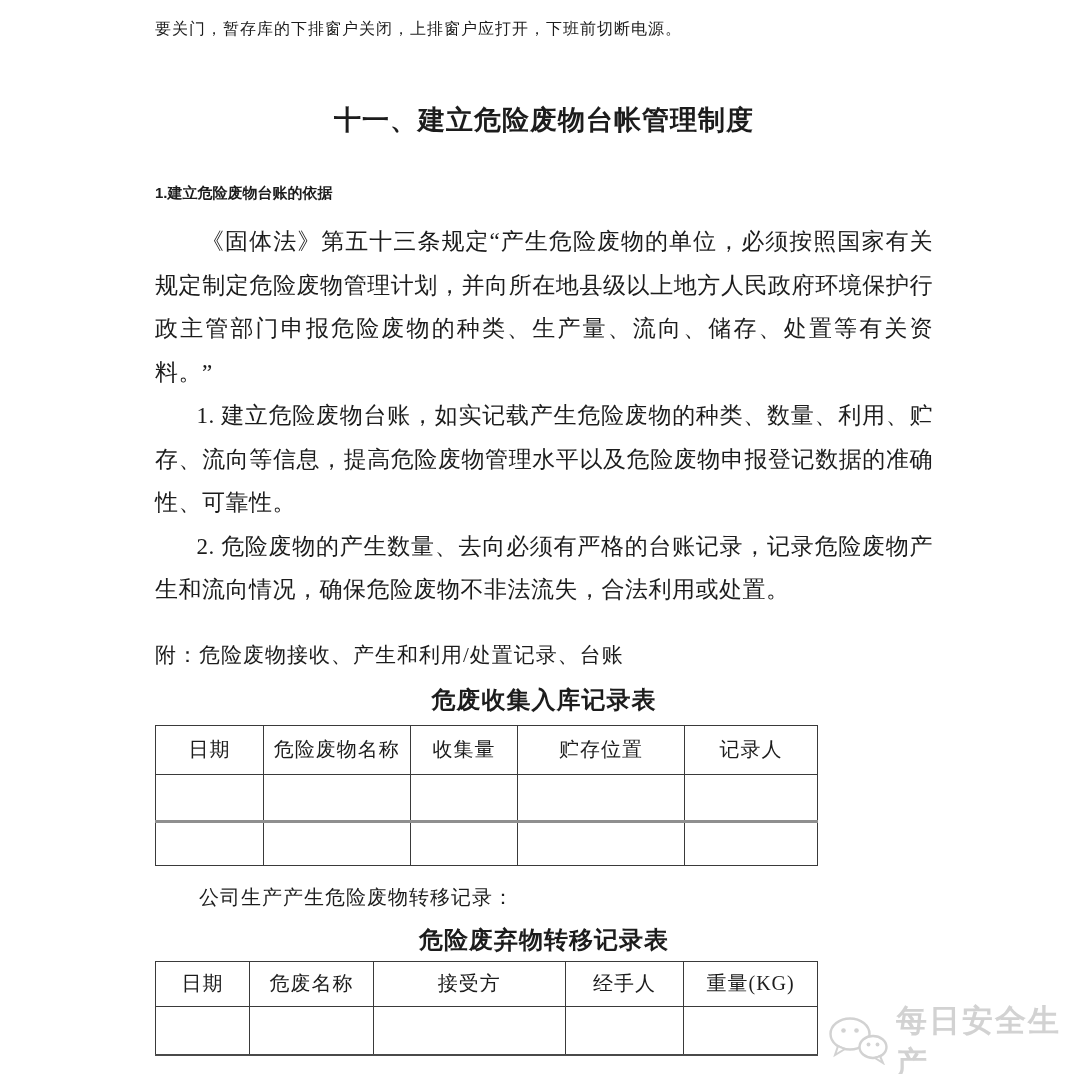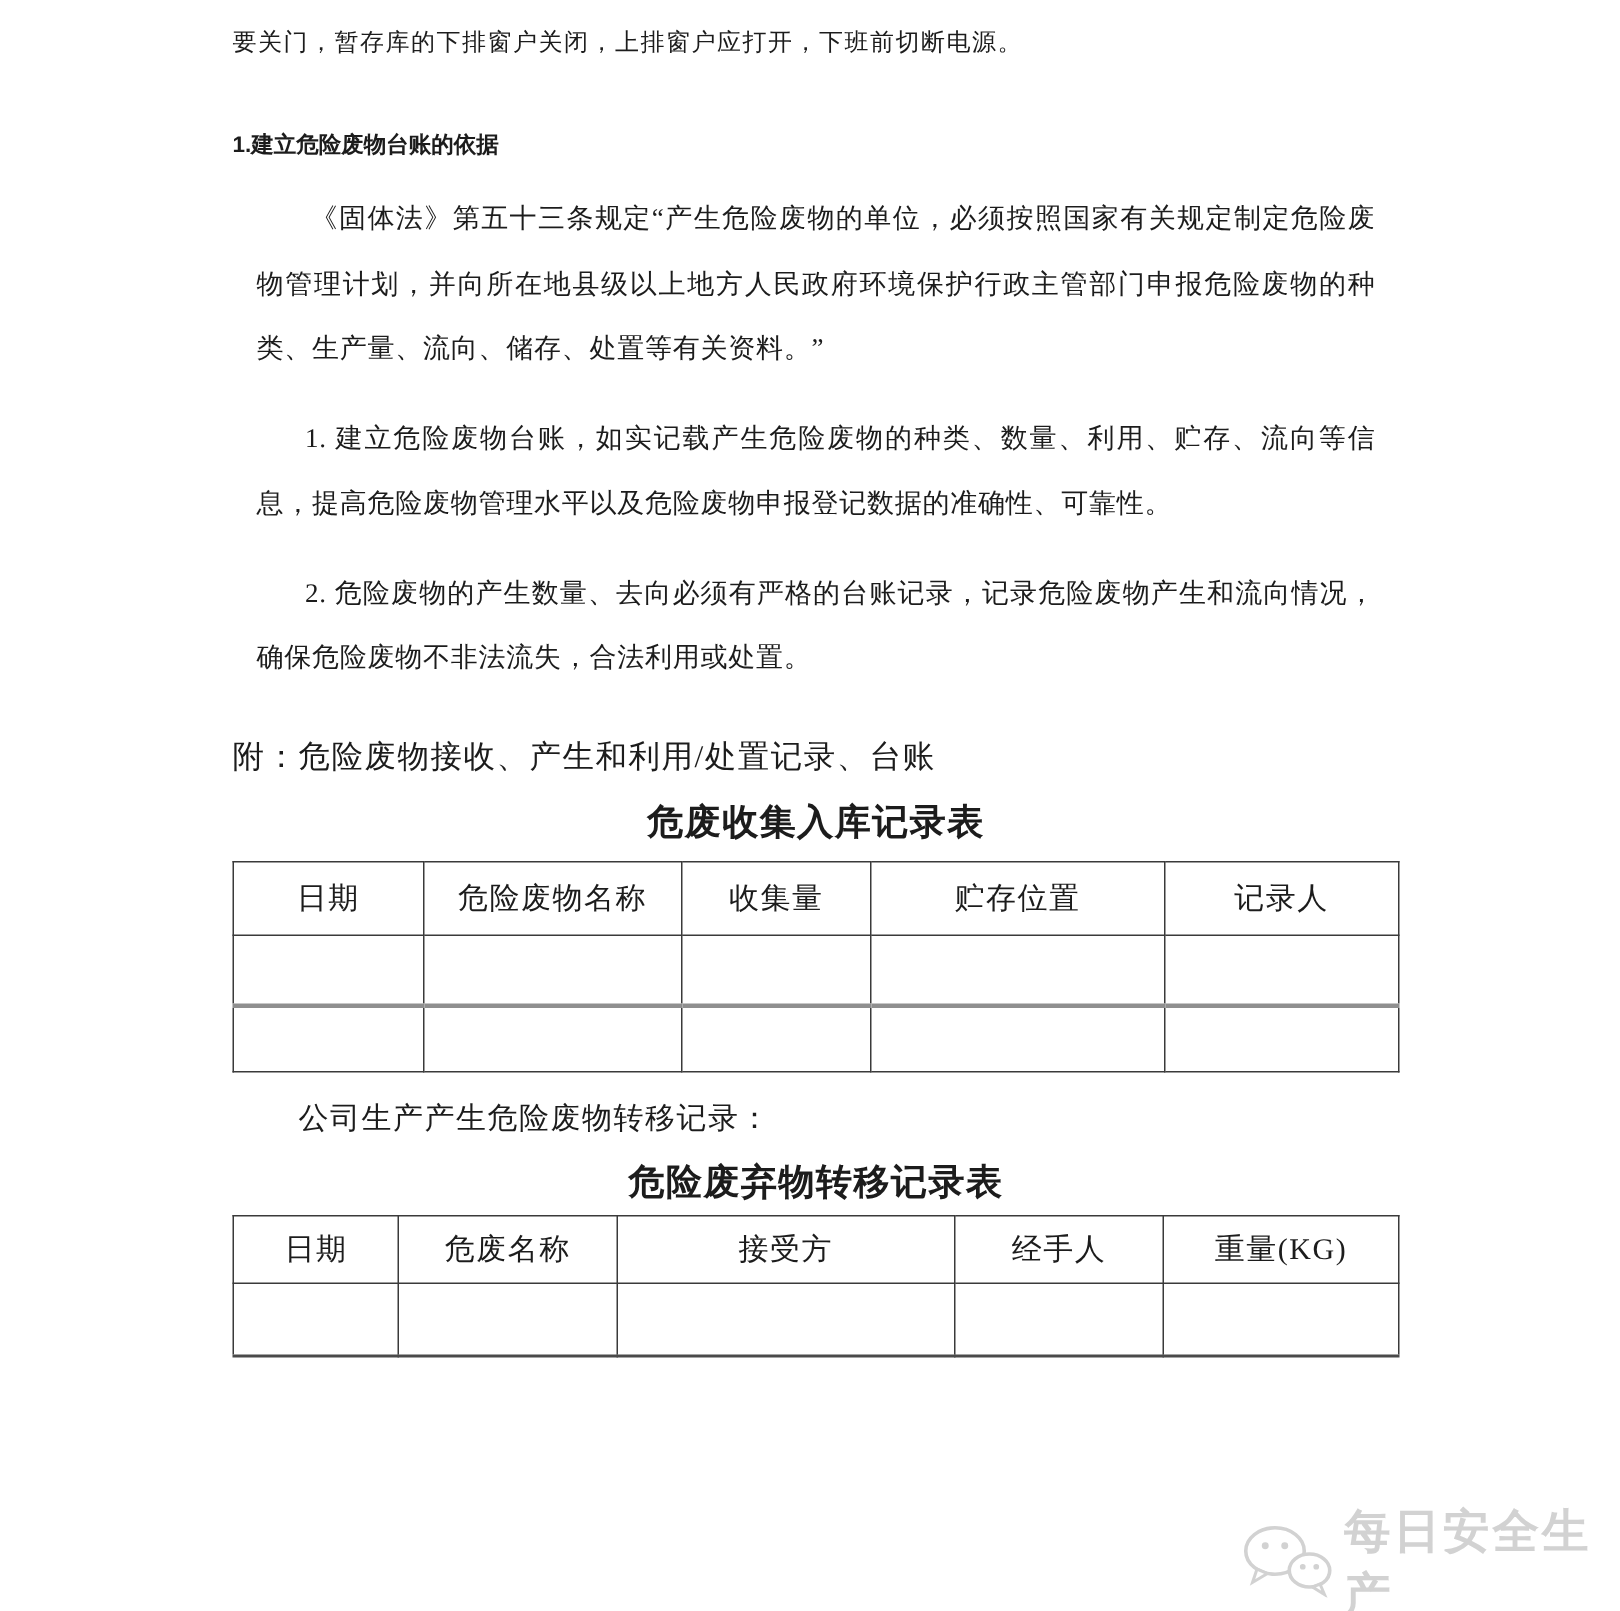--- a/index.html
+++ b/index.html
@@ -18,35 +18,35 @@
   .h-sub{
     margin-top:40px;font-size:15px;line-height:30px;font-weight:bold;
     font-family:"Liberation Sans","DejaVu Sans",sans-serif;
   }
   .h-sub2{
     margin-top:4px;font-size:21px;line-height:36px;font-weight:bold;
     font-family:"Liberation Sans","DejaVu Sans",sans-serif;
     text-indent:1.1em;
   }
   .para{
-    margin:16px;margin-top:12px;font-size:18px;line-height:43.5px;
+    margin:0;margin-top:12px;font-size:23px;line-height:43.5px;
     text-indent:2em;text-align:justify;letter-spacing:0.5px;
   }
   .para.tight{margin-top:0;}
   .para.num{text-indent:1.8em;}
   .attach-line{margin-top:22px;font-size:21px;line-height:43px;letter-spacing:1px;}
   .circ-line{margin-top:20px;font-size:21px;line-height:43px;letter-spacing:1px;}
   .table-title{
     margin-top:4px;text-align:center;font-size:24px;line-height:38px;
     font-weight:bold;font-family:"Liberation Sans","DejaVu Sans",sans-serif;
     letter-spacing:1px;
   }
   .table-title.second{margin-top:2px;}
   table.rec{
-    border-collapse:collapse;width:778px;table-layout:fixed;
+    border-collapse:collapse;width:663px;table-layout:fixed;
     margin-top:6px;
   }
   table.rec th,table.rec td{
     border:1px solid #3a3a3a;font-weight:normal;
     font-size:20px;text-align:center;vertical-align:middle;
     padding:0;letter-spacing:1px;
   }
   table.rec{border:1.5px solid #3a3a3a;}
   #table1 th{height:48px;}
   #table1 tr.r1 td{height:45px;}
@@ -66,20 +66,21 @@
     letter-spacing:2px;font-weight:bold;
   }
 </style>
 </head>
 <body>
 
 <div class="page">
 
   <div class="intro-line">要关门，暂存库的下排窗户关闭，上排窗户应打开，下班前切断电源。</div>
 
+  <div class="doc-title">十一、建立危险废物台帐管理制度</div>
 
   <div class="h-sub">1.建立危险废物台账的依据</div>
 
   <p class="para">《固体法》第五十三条规定“产生危险废物的单位，必须按照国家有关规定制定危险废物管理计划，并向所在地县级以上地方人民政府环境保护行政主管部门申报危险废物的种类、生产量、流向、储存、处置等有关资料。”</p>
 
 
   <p class="para tight num">1. 建立危险废物台账，如实记载产生危险废物的种类、数量、利用、贮存、流向等信息，提高危险废物管理水平以及危险废物申报登记数据的准确性、可靠性。</p>
 
   <p class="para tight num">2. 危险废物的产生数量、去向必须有严格的台账记录，记录危险废物产生和流向情况，确保危险废物不非法流失，合法利用或处置。</p>
 

